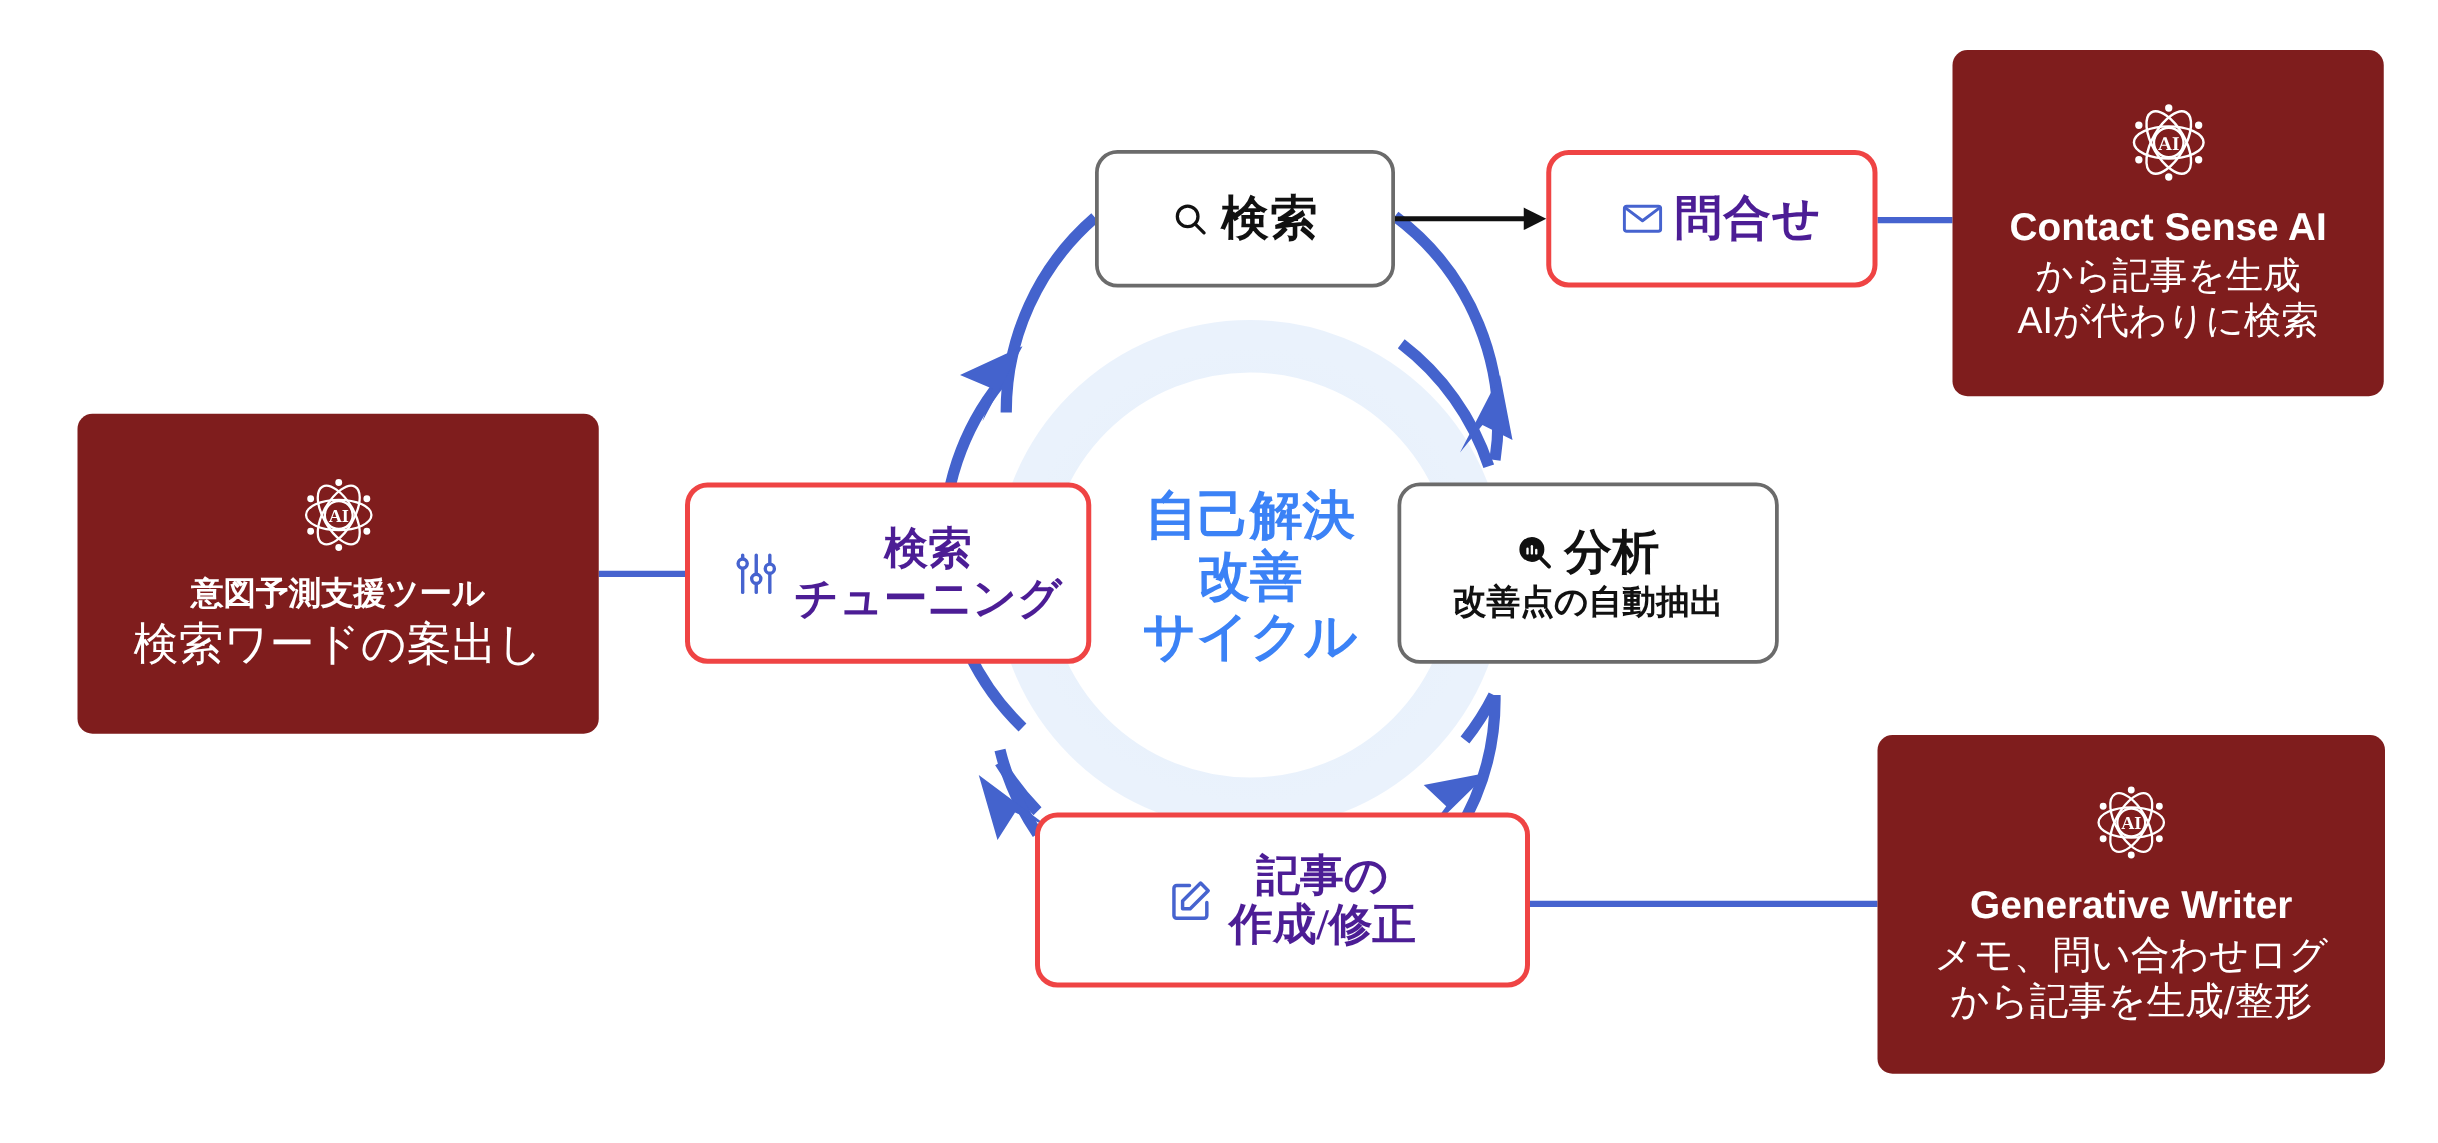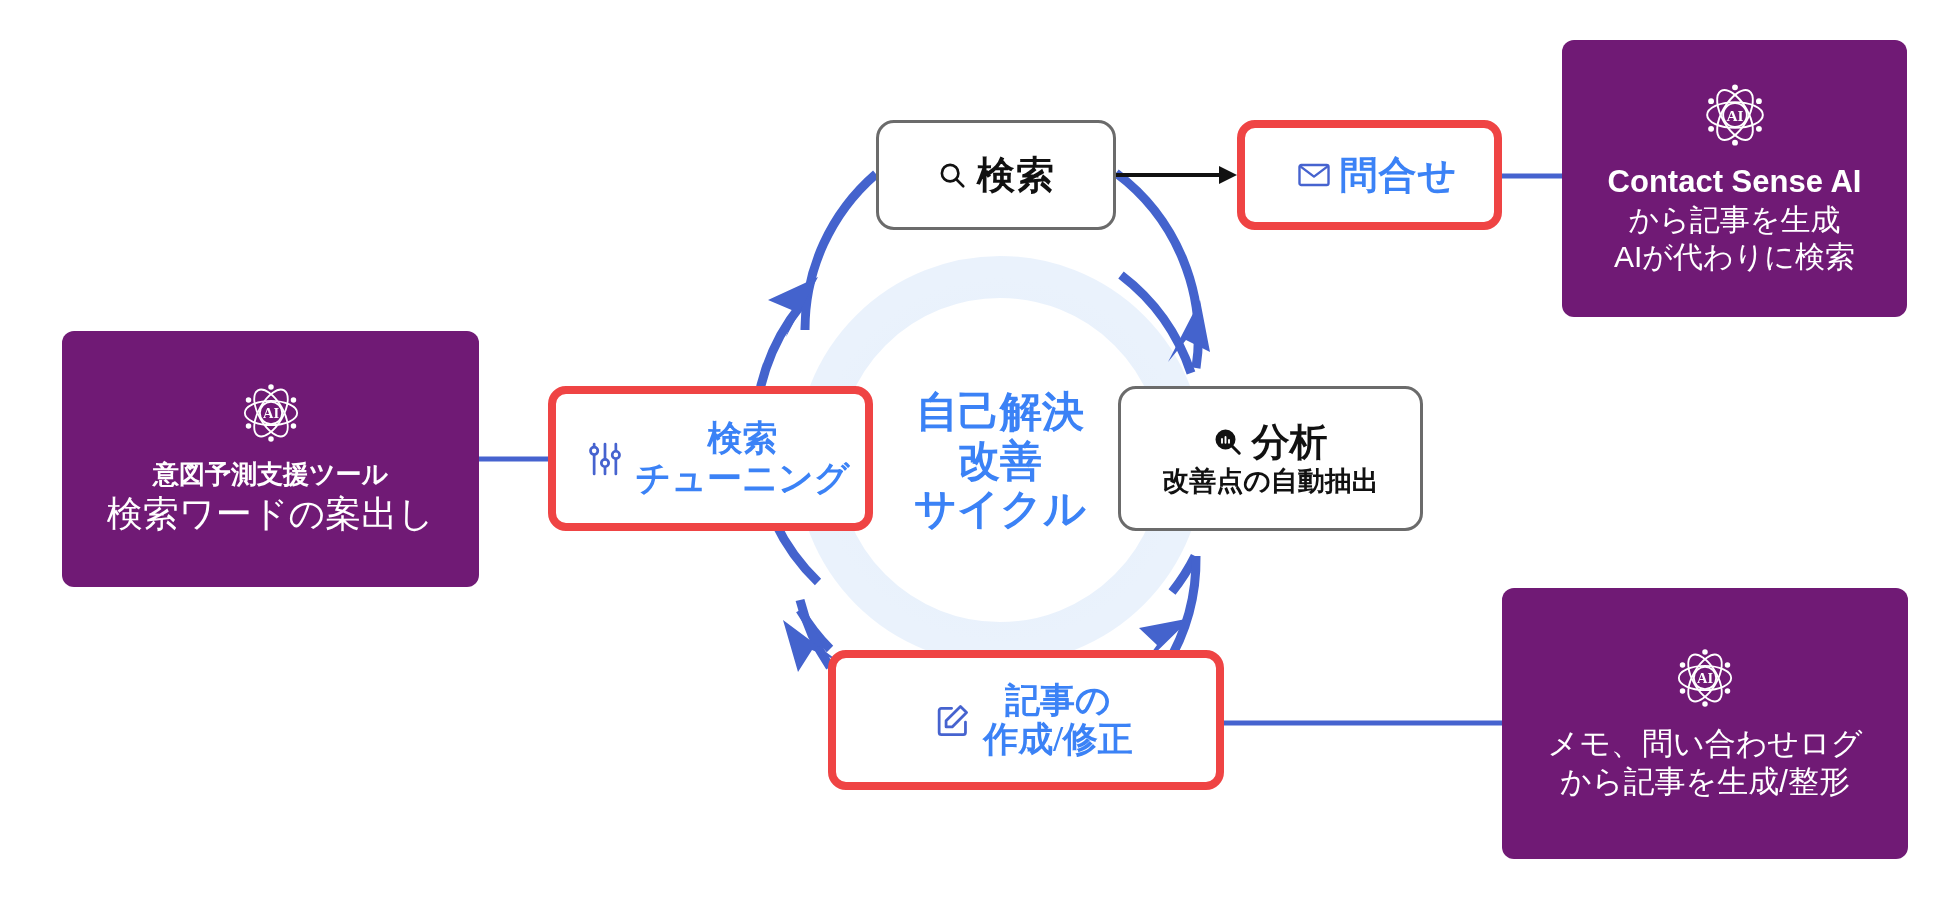--- a/index.html
+++ b/index.html
@@ -9,21 +9,21 @@
 
   svg.layer{position:absolute;left:0;top:0;width:1950px;height:914px;pointer-events:none;}
 
   
   .node{position:absolute;box-sizing:border-box;background:#fff;
         border-radius:18px;display:flex;align-items:center;justify-content:center;
         gap:12px;text-align:center;font-family:Liberation Serif, serif;}
   .node .ntext{display:flex;flex-direction:column;align-items:center;justify-content:center;line-height:1.12;}
 
   .node.dark{border:3px solid #6b6b6b;color:#111;}
-  .node.blue{border:8px solid #ef4444;color:#3b82f6;padding-left:16px;}
+  .node.blue{border:4px solid #ef4444;color:#4c1d95;padding-left:16px;}
 
   .ico{display:flex;align-items:center;justify-content:center;flex:0 0 auto;}
 
   
   #node-search{left:876px;top:120px;width:240px;height:110px;}
   #node-search .t1{font-size:38px;font-weight:700;letter-spacing:1px;}
 
   #node-inquiry{left:1237px;top:120px;width:265px;height:110px;}
   #node-inquiry .t1{font-size:38px;font-weight:700;letter-spacing:1px;}
 
@@ -33,21 +33,21 @@
 
   #node-analysis{left:1118px;top:386px;width:305px;height:145px;}
   #node-analysis .t1{font-size:38px;font-weight:700;display:flex;align-items:center;gap:8px;}
   #node-analysis .t2{font-size:27px;font-weight:700;margin-top:2px;}
 
   #node-article{left:828px;top:650px;width:396px;height:140px;}
   #node-article .t1{font-size:35px;font-weight:700;}
   #node-article .t2{font-size:35px;font-weight:700;}
 
   
-  .card{position:absolute;box-sizing:border-box;background:#701a75;border-radius:12px;
+  .card{position:absolute;box-sizing:border-box;background:#7f1d1d;border-radius:12px;
         color:#ffffff;display:flex;flex-direction:column;align-items:center;
         justify-content:center;padding:14px 18px;}
   .card .cardicon{margin-bottom:12px;}
   .card .ctitle{font-size:31px;font-weight:700;line-height:1.15;margin-bottom:3px;white-space:nowrap;}
   .card .cbody{font-size:30px;font-weight:400;line-height:1.22;}
 
   #card-contact{left:1562px;top:40px;width:345px;height:277px;}
   #card-intent{left:62px;top:331px;width:417px;height:256px;}
   #card-intent .ctitle{font-size:26px;}
   #card-intent .cbody{font-size:36px;}
@@ -242,17 +242,18 @@
         <circle cx="32" cy="32" r="11.5"></circle>
         <circle cx="32" cy="5.2" r="1.9" fill="#fff"></circle>
         <circle cx="32" cy="58.8" r="1.9" fill="#fff"></circle>
         <circle cx="8.8" cy="18.6" r="1.9" fill="#fff"></circle>
         <circle cx="55.2" cy="45.4" r="1.9" fill="#fff"></circle>
         <circle cx="8.8" cy="45.4" r="1.9" fill="#fff"></circle>
         <circle cx="55.2" cy="18.6" r="1.9" fill="#fff"></circle>
         <text x="32" y="37.5" font-family="'Liberation Serif',serif" font-size="15" font-weight="700" fill="#ffffff" stroke="none" text-anchor="middle">AI</text>
       </svg>
     </span>
+    <div class="ctitle">Generative Writer</div>
     <div class="cbody">メモ、問い合わせログ</div>
     <div class="cbody">から記事を生成/整形</div>
   </div>
 
 </div>
 
 </body></html>

